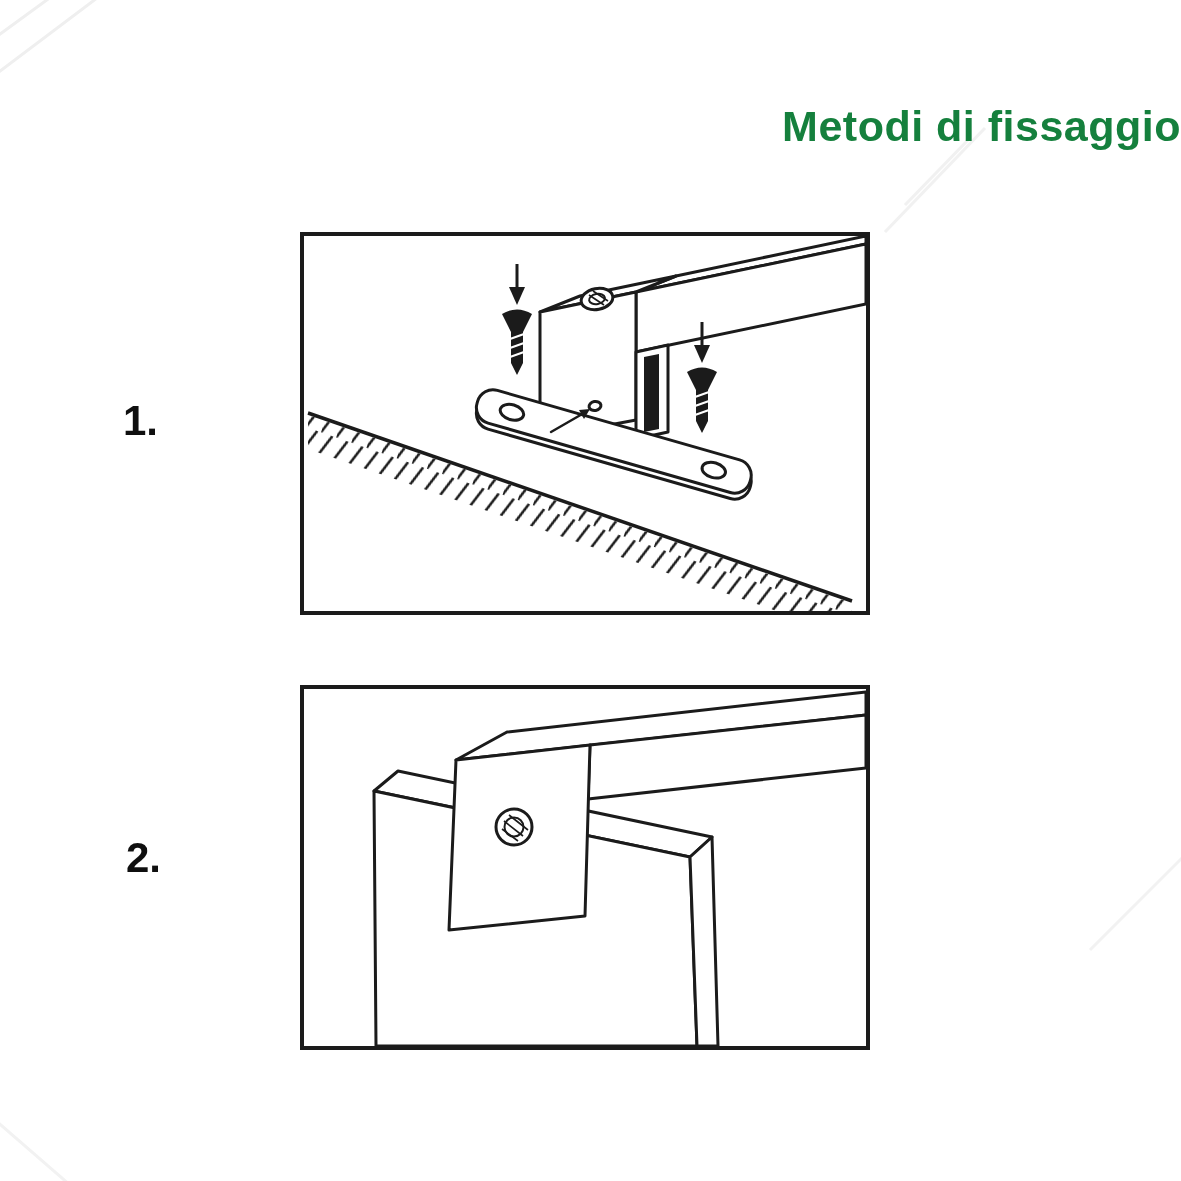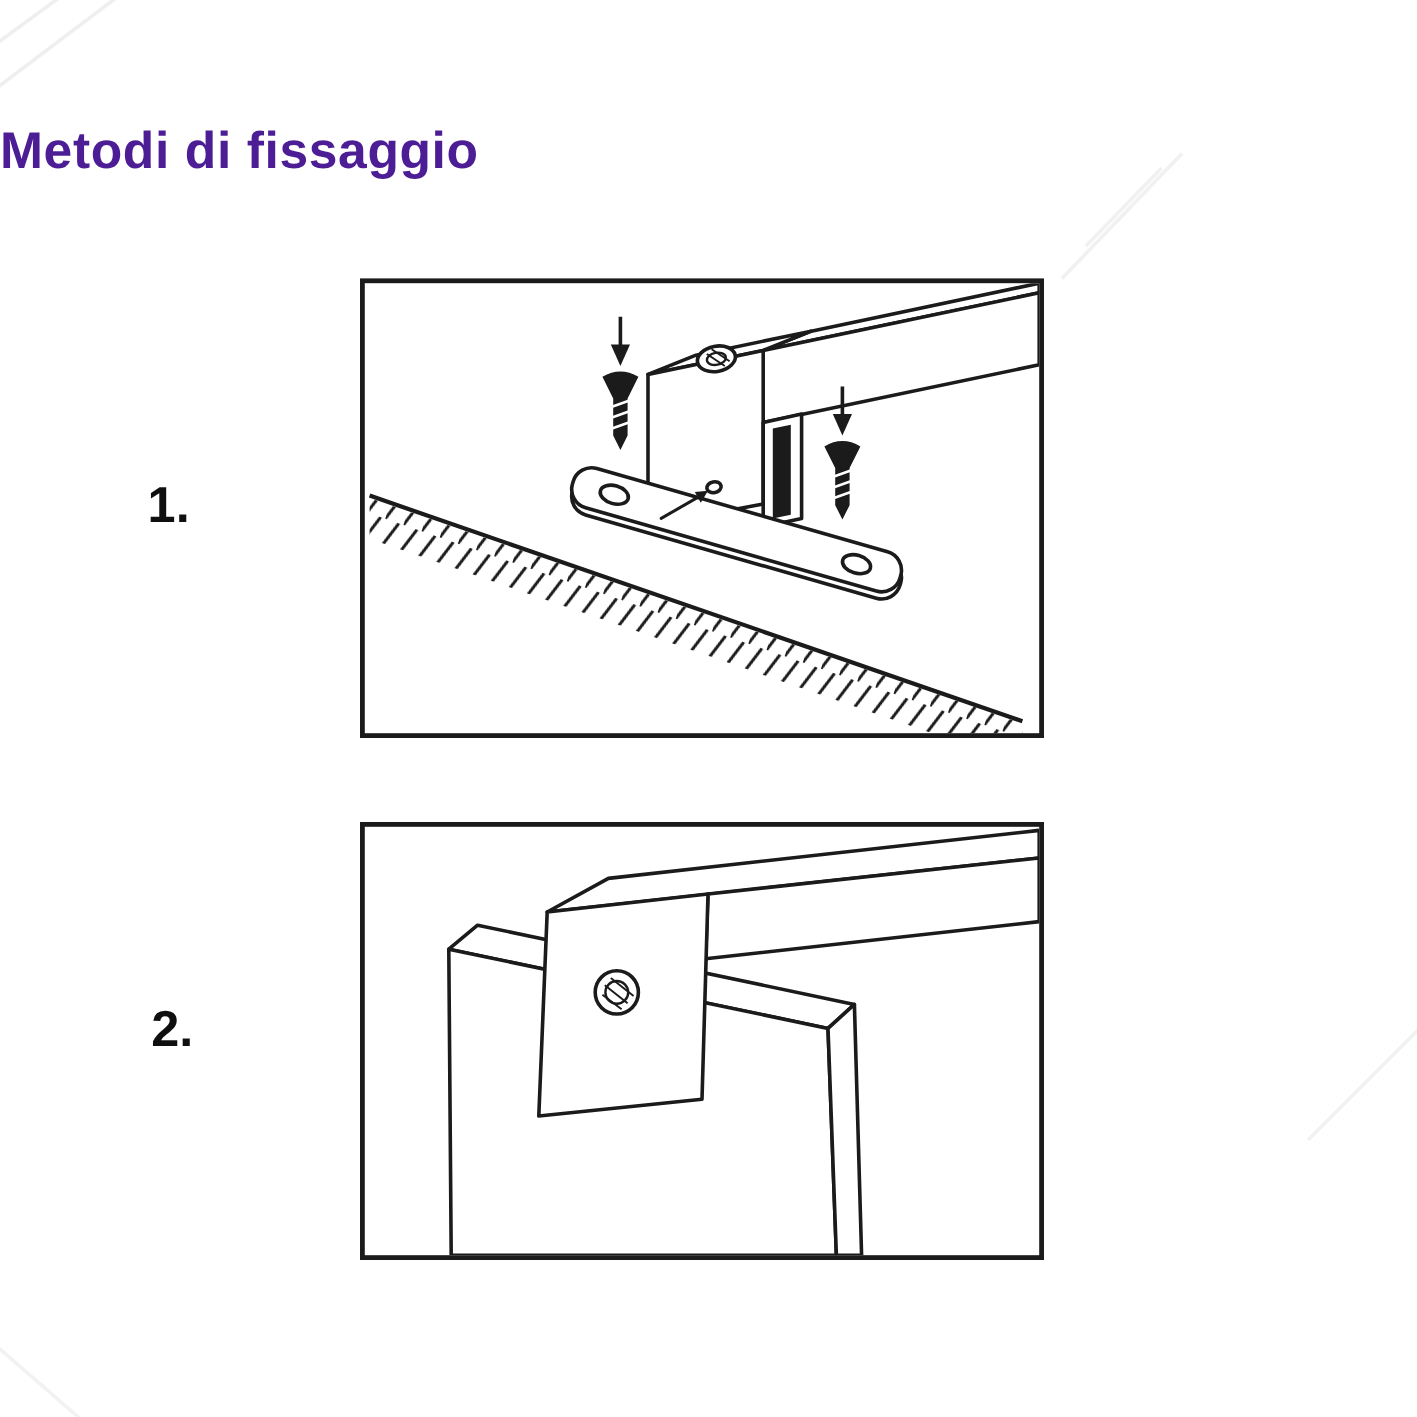--- a/index.html
+++ b/index.html
@@ -6,24 +6,24 @@
   .canvas{
     position:relative;
     width:1181px;height:1181px;
     background:#ffffff;
     font-family:"Liberation Sans", sans-serif;
     overflow:hidden;
   }
   .page-title{
     position:absolute;
     top:102px;left:0;width:100%;
-    text-align:left;
+    text-align:right;
     font-size:43px;
     font-weight:bold;
-    color:#4c1d95;
+    color:#15803d;
     letter-spacing:0.5px;
   }
   .fig-label{
     position:absolute;
     font-size:42px;
     font-weight:bold;
     color:#0f0f0f;
   }
   #fig-label-1{left:123px;top:397px;}
   #fig-label-2{left:126px;top:834px;}

